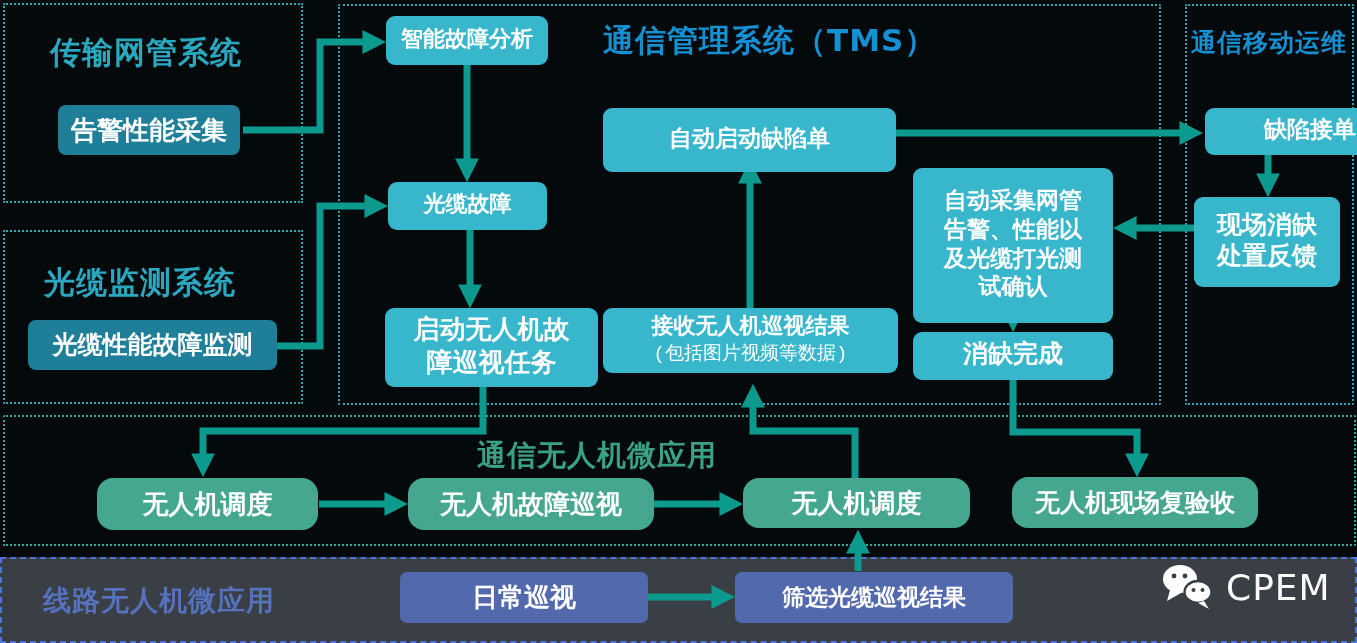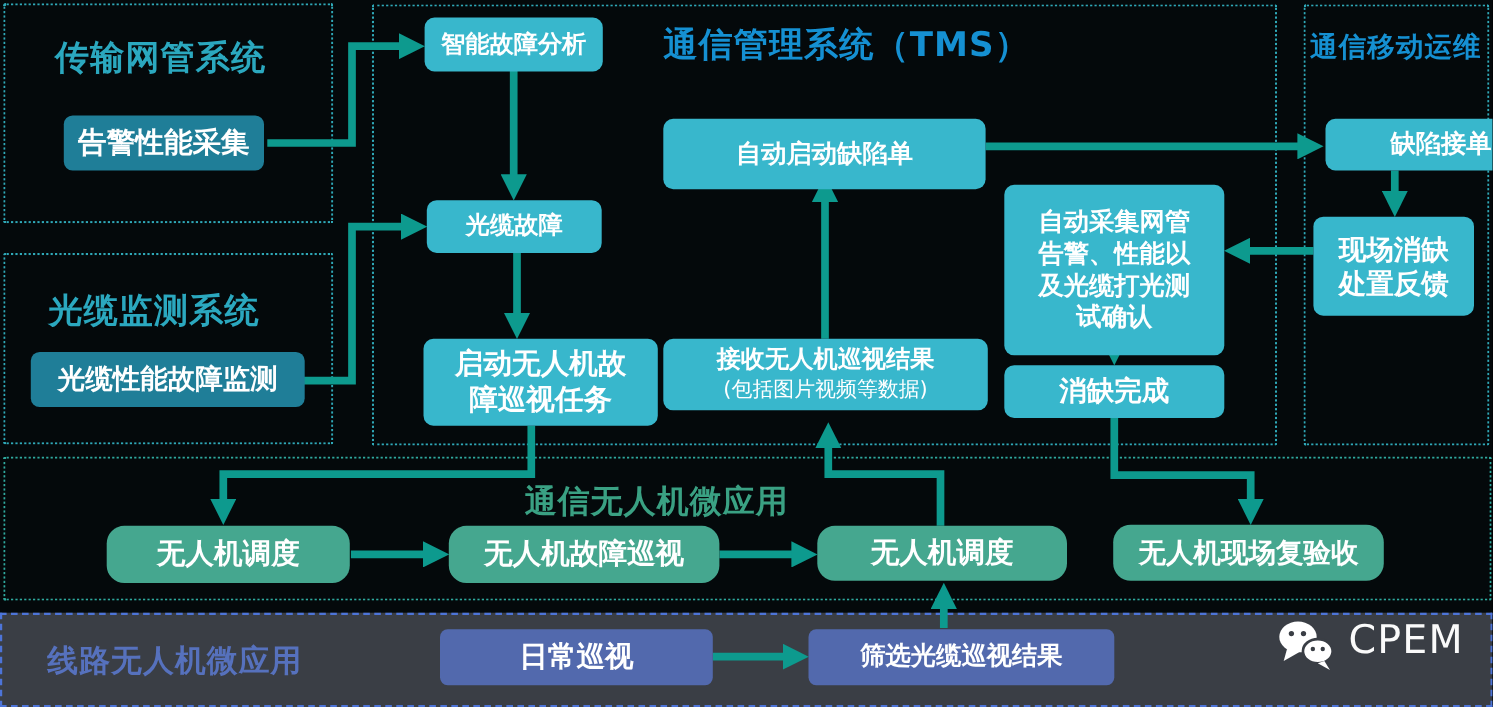--- a/index.html
+++ b/index.html
@@ -16,32 +16,32 @@
   .region{position:absolute; border:2px dotted var(--border-teal); border-radius:2px;}
   .region.green-border{border-color:var(--border-green);}
   .title{position:absolute; font-weight:bold; white-space:nowrap; letter-spacing:1px;}
   .t-teal{color:var(--title-teal);} .t-blue{color:var(--title-blue);}
   .t-green{color:var(--title-green);} .t-purple{color:var(--title-purple);}
   .box{
     position:absolute; display:flex; align-items:center; justify-content:center;
     text-align:center; color:var(--box-text); font-weight:bold; border-radius:9px;
     white-space:pre-line; line-height:1.25; z-index:3;
   }
-  .cyan{background:var(--cyan-box);}
+  .cyan{background:var(--cyan-box);font-family:Liberation Mono, monospace;}
   .darkteal{background:var(--dark-teal-box); border-radius:8px;}
   .green{background:var(--green-box); border-radius:16px;}
   .purple{background:var(--purple-box); border-radius:7px;}
   .receive-box{flex-direction:column;}
   .receive-sub{font-weight:normal; font-size:19px; margin-top:2px;}
   #connectors{position:absolute; left:0; top:0; z-index:2;}
   #strip{
     position:absolute; left:0; top:557px; width:1353px; height:82px;
     background:var(--strip-bg); border:2px dashed var(--strip-border); z-index:1;
   }
-  .brand{position:absolute; display:flex; gap:10px; z-index:3;}
+  .brand{position:absolute; display:flex; align-items:center; gap:10px; z-index:3;}
   .brand-text{color:#fafafa; font-size:36px; letter-spacing:1px; font-weight:400;}
 </style>
 </head>
 <body>
 
 <div id="canvas">
 
   <div class="region" style="left:3px;top:3px;width:296px;height:196px;"></div>
   <div class="region" style="left:3px;top:230px;width:296px;height:170px;"></div>
   <div class="region" style="left:338px;top:4px;width:819px;height:397px;"></div>

